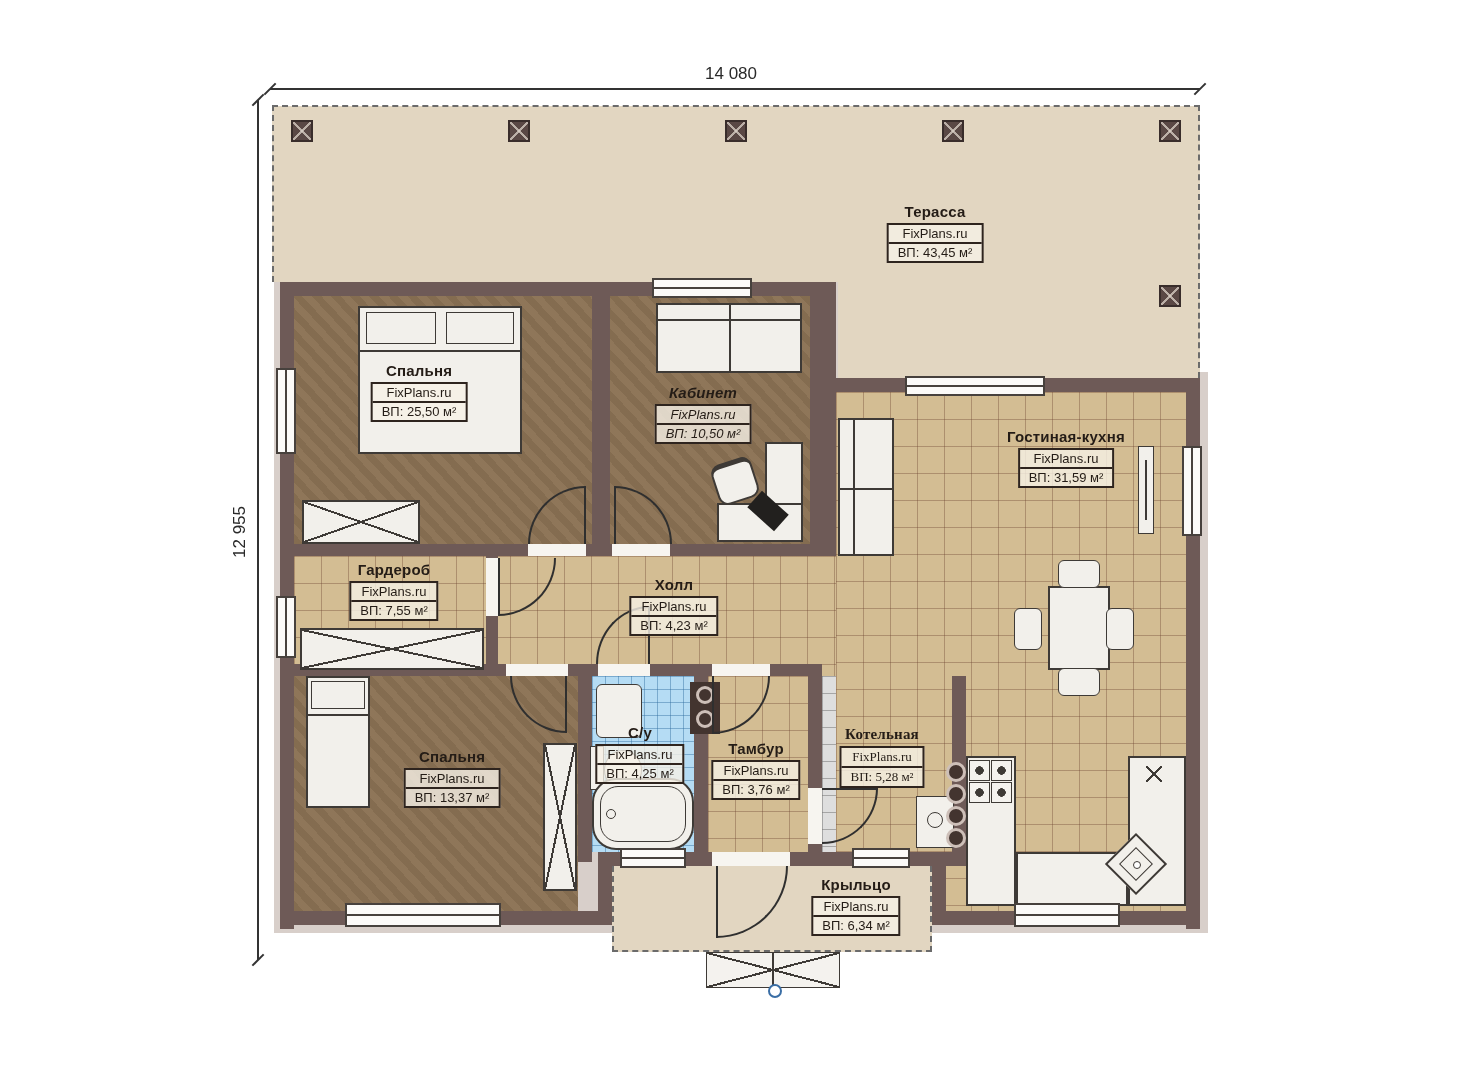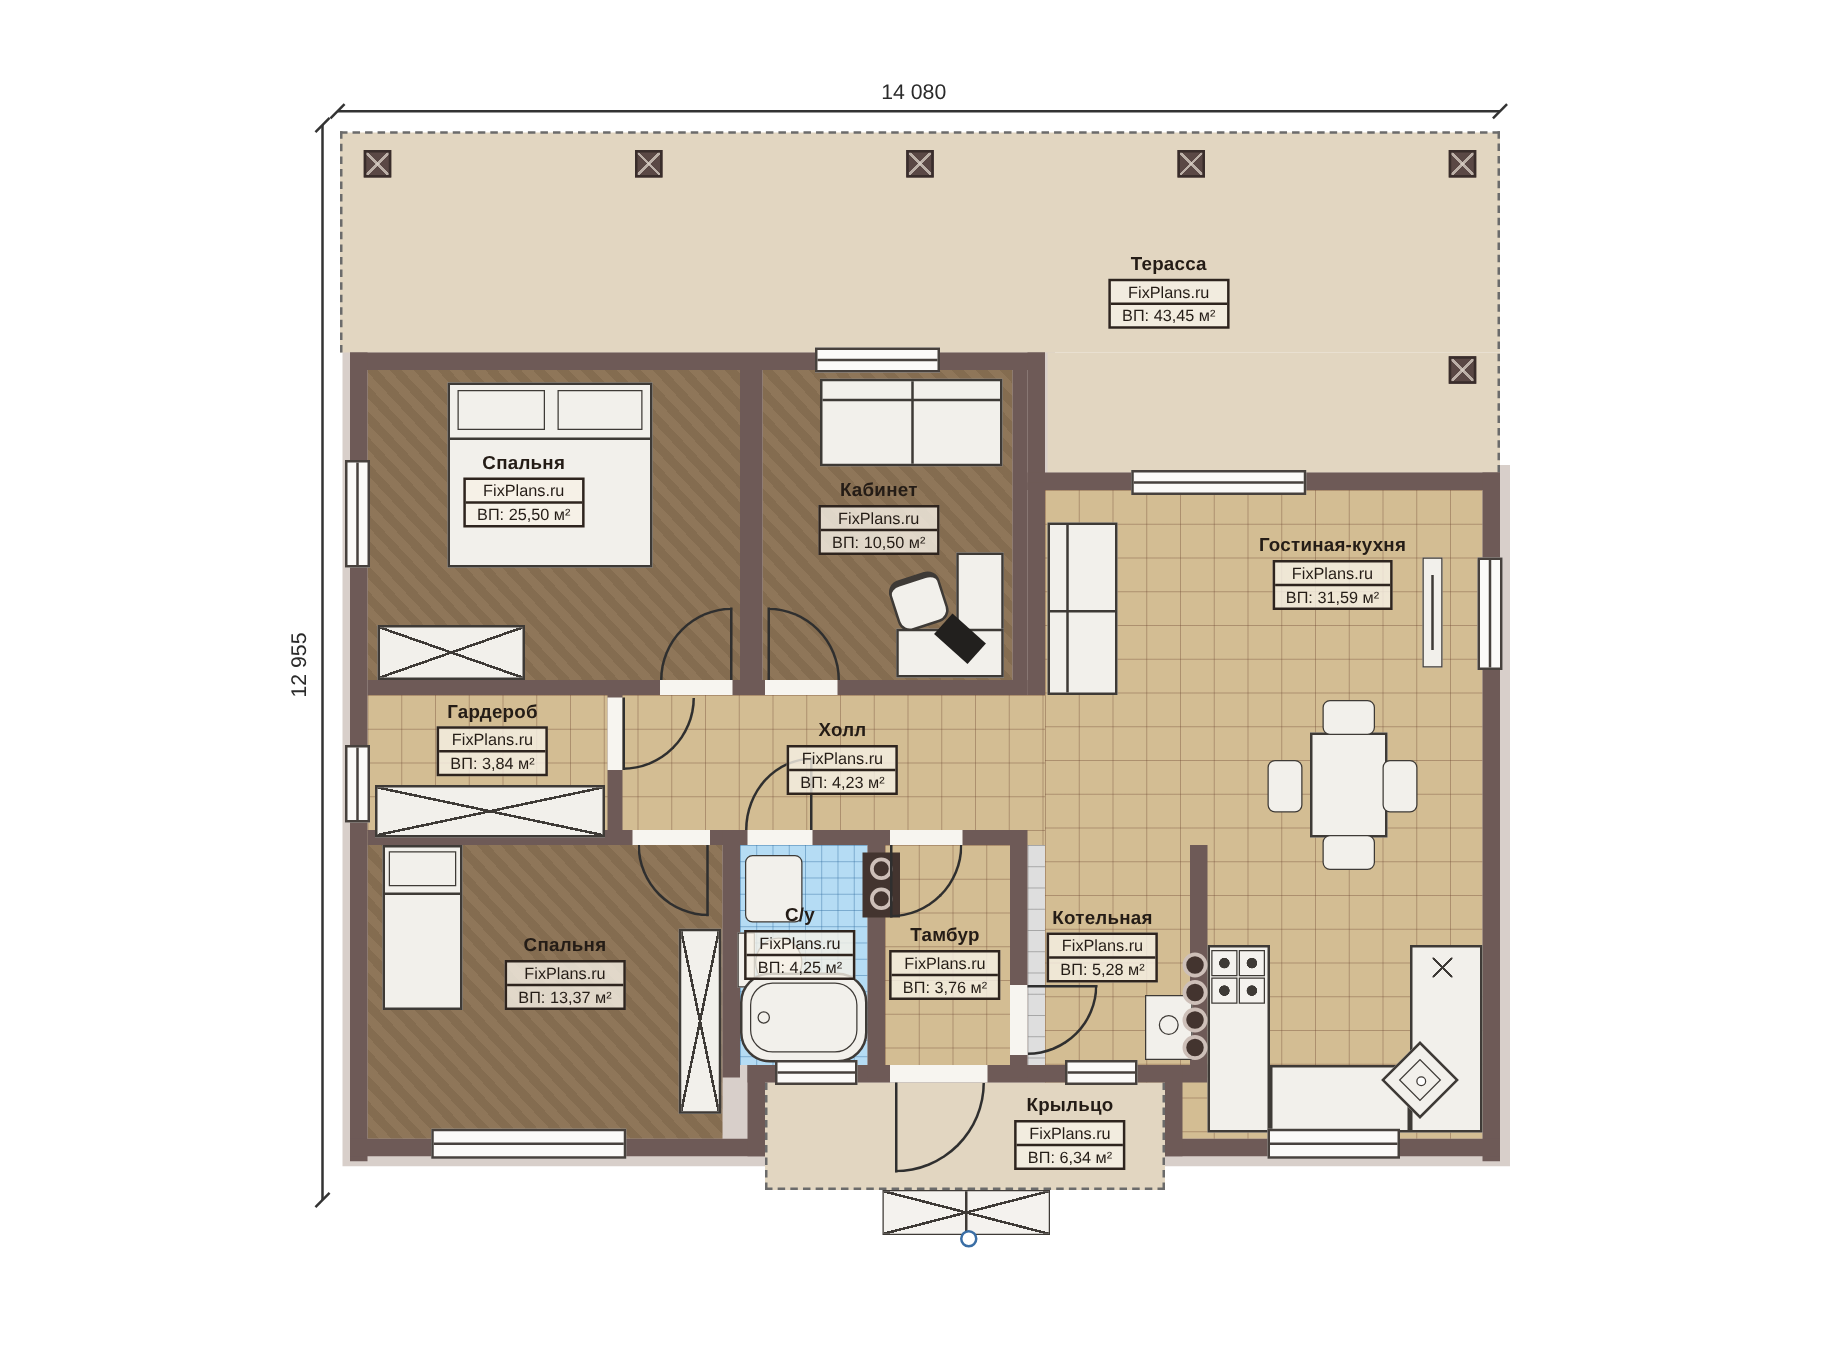--- a/index.html
+++ b/index.html
@@ -242,39 +242,39 @@
       <div class="rl-area">ВП: 43,45 м²</div>
     </div>
   </div>
   <div class="room-label" style="left:419px;top:362px;">
     <div class="rl-name">Спальня</div>
     <div class="rl-box">
       <div class="rl-site">FixPlans.ru</div>
       <div class="rl-area">ВП: 25,50 м²</div>
     </div>
   </div>
-  <div class="room-label" style="left:703px;top:384px;">
+  <div class="room-label" style="left:703px;top:384px;font-style:italic;">
     <div class="rl-name">Кабинет</div>
     <div class="rl-box">
       <div class="rl-site">FixPlans.ru</div>
       <div class="rl-area">ВП: 10,50 м²</div>
     </div>
   </div>
   <div class="room-label" style="left:1066px;top:428px;">
     <div class="rl-name">Гостиная-кухня</div>
     <div class="rl-box">
       <div class="rl-site">FixPlans.ru</div>
       <div class="rl-area">ВП: 31,59 м²</div>
     </div>
   </div>
   <div class="room-label" style="left:394px;top:561px;">
     <div class="rl-name">Гардероб</div>
     <div class="rl-box">
       <div class="rl-site">FixPlans.ru</div>
-      <div class="rl-area">ВП: 3,84 м²</div>
+      <div class="rl-area">ВП: 7,55 м²</div>
     </div>
   </div>
   <div class="room-label" style="left:674px;top:576px;">
     <div class="rl-name">Холл</div>
     <div class="rl-box">
       <div class="rl-site">FixPlans.ru</div>
       <div class="rl-area">ВП: 4,23 м²</div>
     </div>
   </div>
   <div class="room-label" style="left:452px;top:748px;">
@@ -291,21 +291,21 @@
       <div class="rl-area">ВП: 4,25 м²</div>
     </div>
   </div>
   <div class="room-label" style="left:756px;top:740px;">
     <div class="rl-name">Тамбур</div>
     <div class="rl-box">
       <div class="rl-site">FixPlans.ru</div>
       <div class="rl-area">ВП: 3,76 м²</div>
     </div>
   </div>
-  <div class="room-label" style="left:882px;top:726px;">
+  <div class="room-label" style="left:882px;top:726px;font-family:Liberation Serif, serif;">
     <div class="rl-name">Котельная</div>
     <div class="rl-box">
       <div class="rl-site">FixPlans.ru</div>
       <div class="rl-area">ВП: 5,28 м²</div>
     </div>
   </div>
   <div class="room-label" style="left:856px;top:876px;">
     <div class="rl-name">Крыльцо</div>
     <div class="rl-box">
       <div class="rl-site">FixPlans.ru</div>

